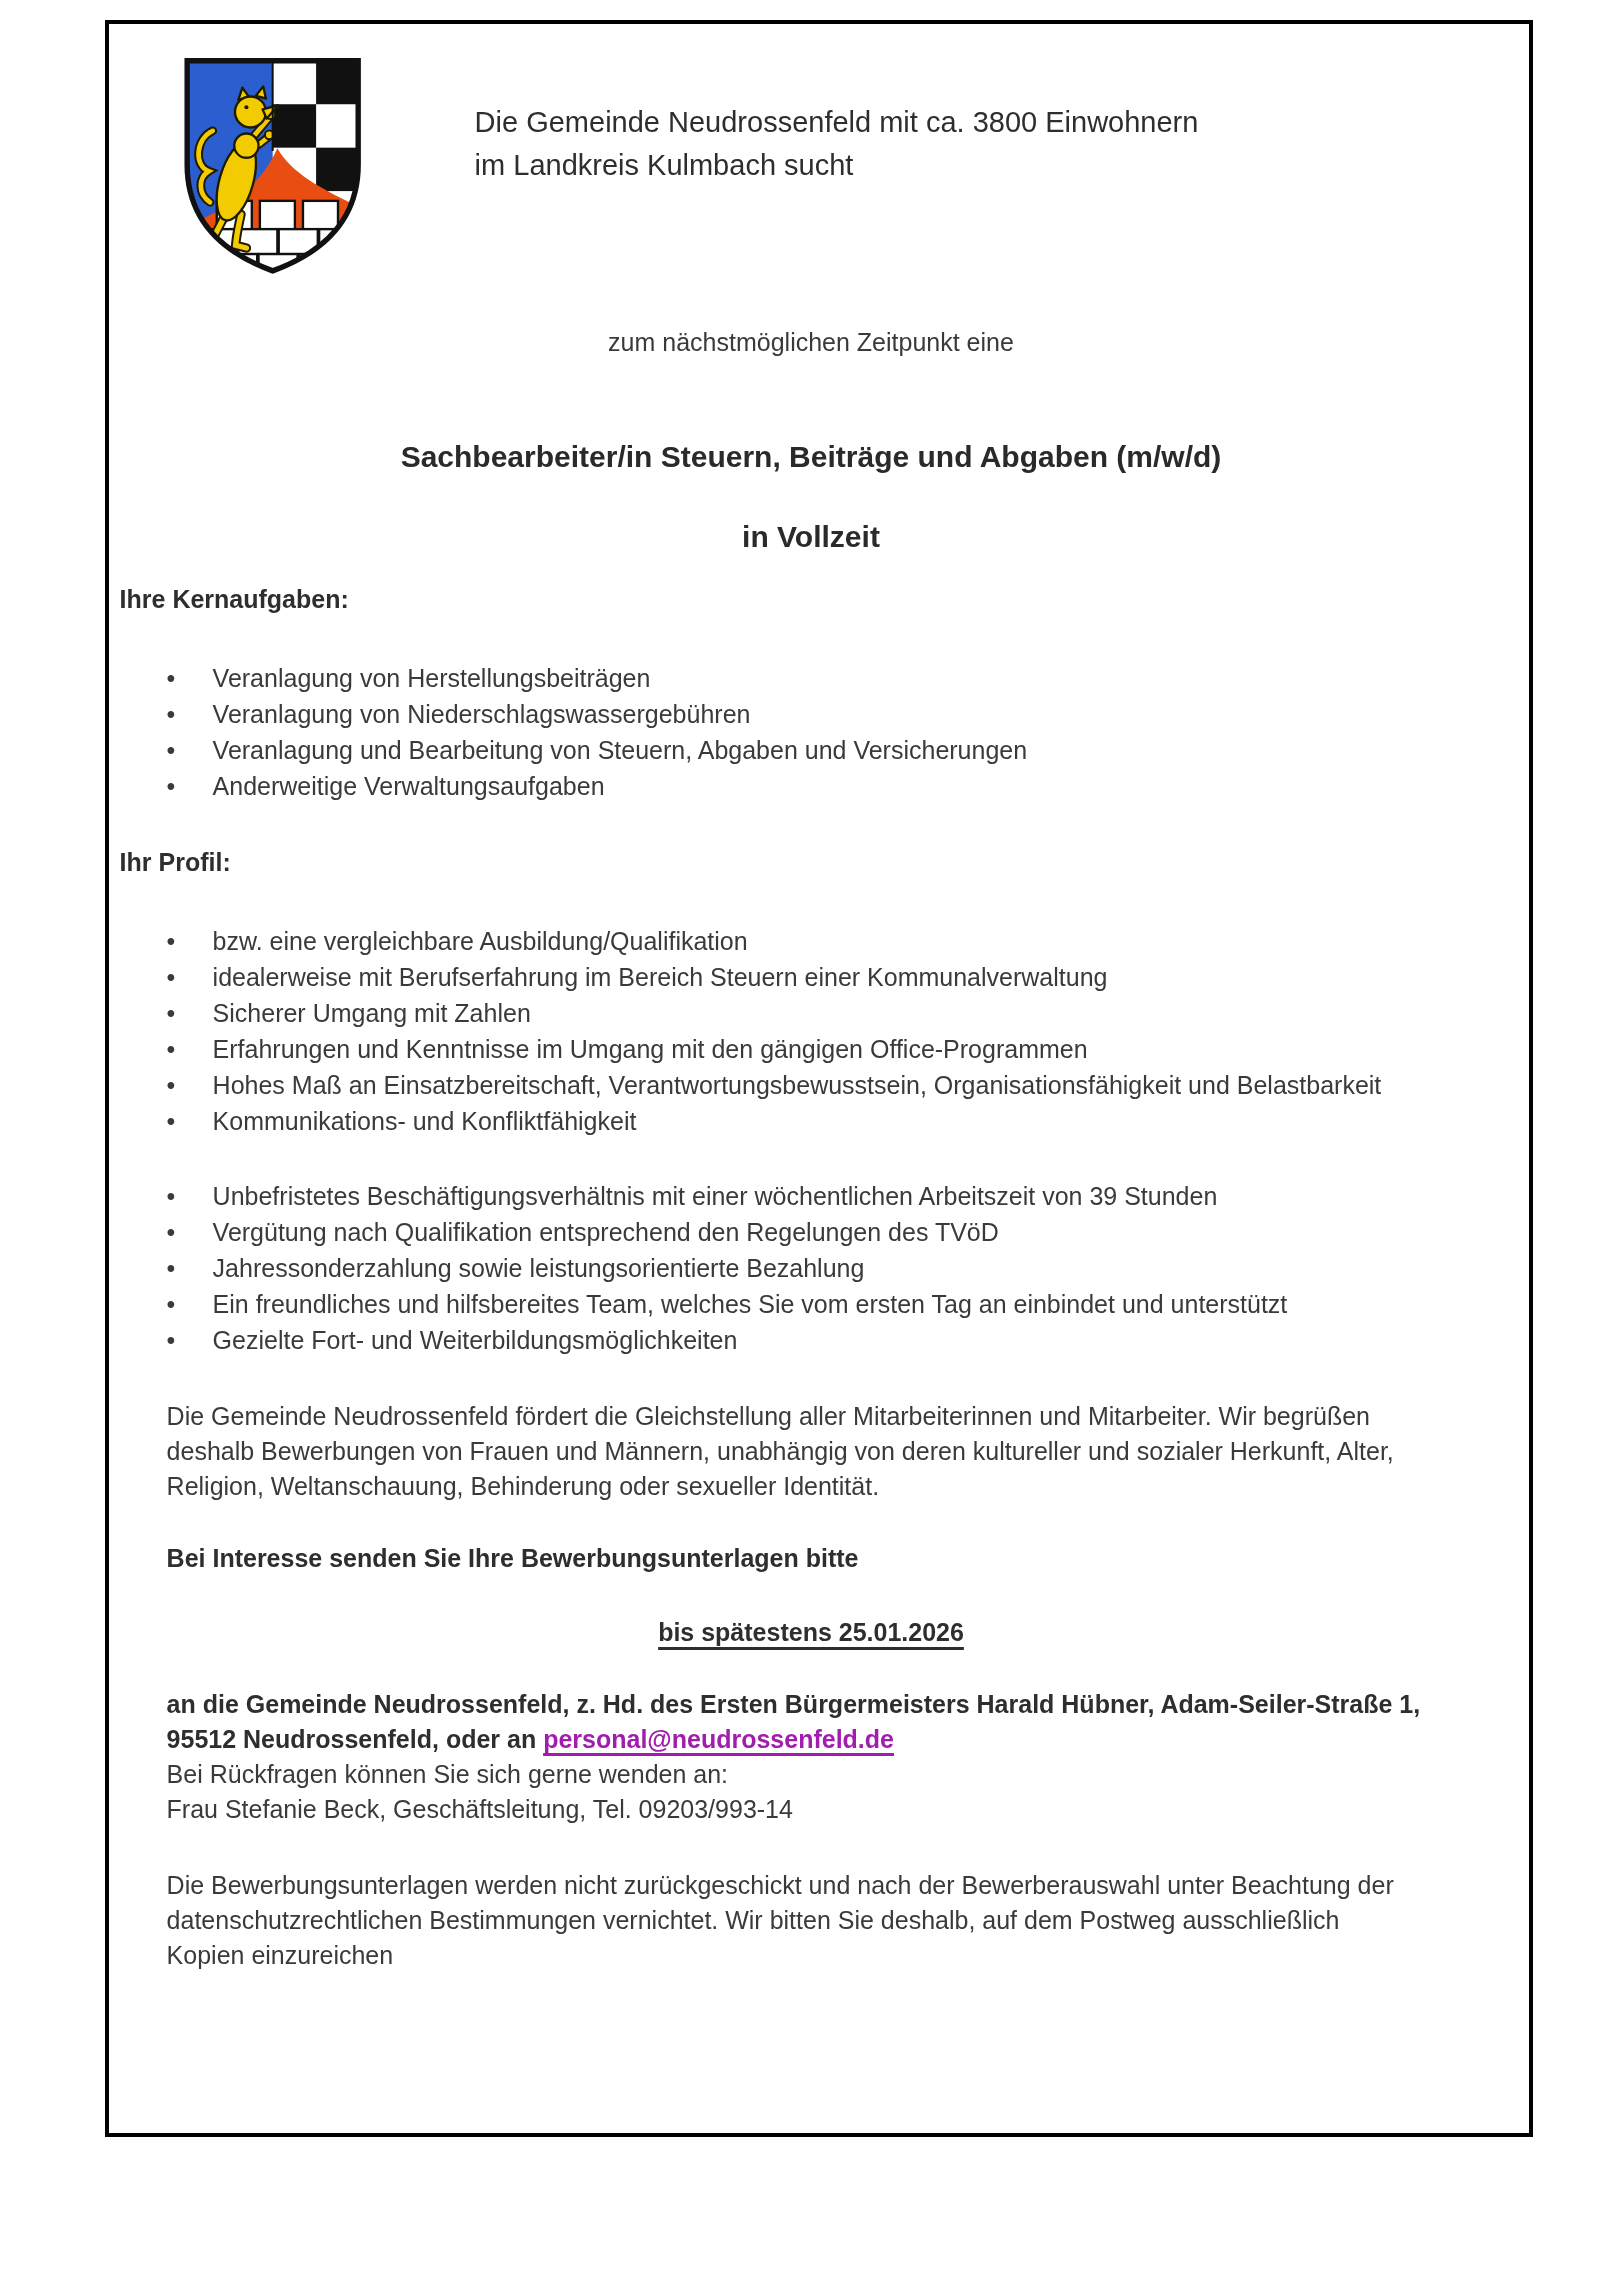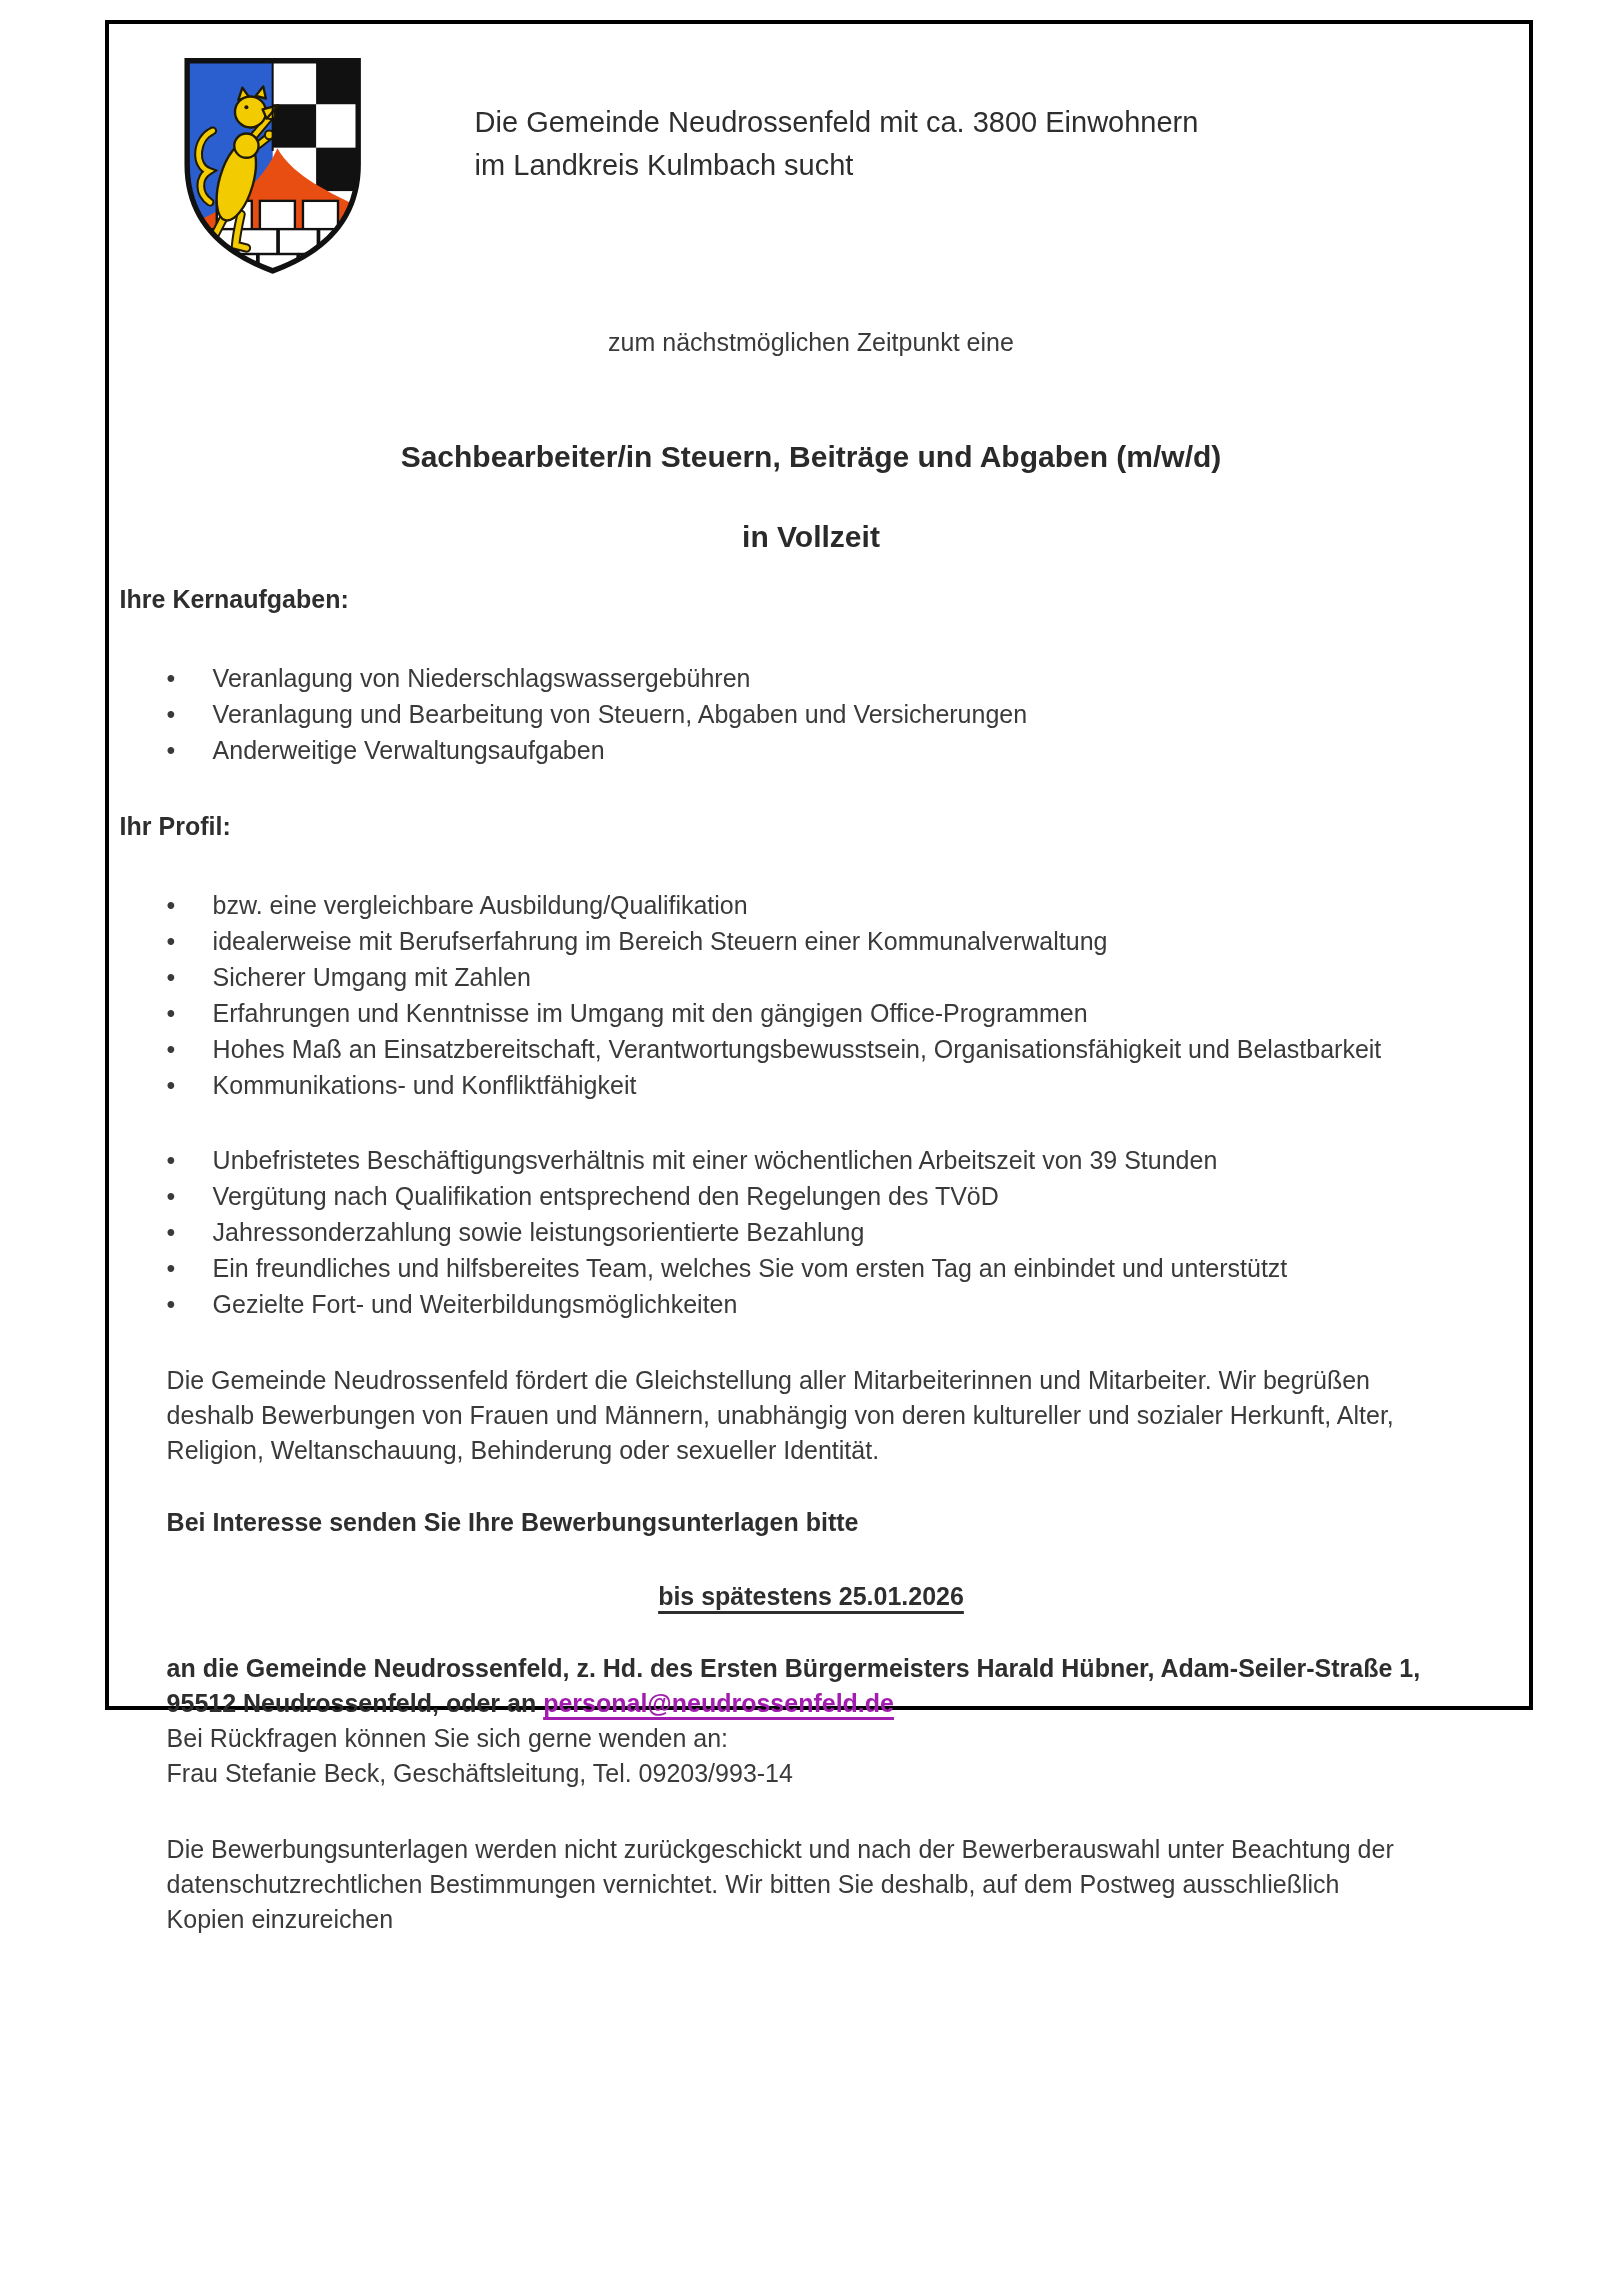--- a/index.html
+++ b/index.html
@@ -9,21 +9,21 @@
     height: 2281px;
     background: #ffffff;
     font-family: "Liberation Sans", sans-serif;
     color: #3a3a3a;
     overflow: hidden;
   }
   .page {
     position: relative;
     margin: 19.5px 0 0 105px;
     width: 1428px;
-    height: 1690px;
+    height: 2117px;
     border: 4.4px solid #000;
     box-sizing: border-box;
     padding: 0 26.6px 0 10.6px;
     font-size: 25px;
     line-height: 35px;
   }
   .header-row {
     display: flex;
     align-items: flex-start;
     margin: 26.6px 0 0 51px;
@@ -197,20 +197,21 @@
   </div>
 
   <div class="intro-line centered">zum nächstmöglichen Zeitpunkt eine</div>
 
   <div class="job-title centered">Sachbearbeiter/in Steuern, Beiträge und Abgaben (m/w/d)</div>
 
   <div class="employment-type centered">in Vollzeit</div>
 
   <div class="section-heading">Ihre Kernaufgaben:</div>
   <ul class="bullets">
+    <li><span>Veranlagung von Herstellungsbeiträgen</span></li>
     <li><span>Veranlagung von Niederschlagswassergebühren</span></li>
     <li><span>Veranlagung und Bearbeitung von Steuern, Abgaben und Versicherungen</span></li>
     <li><span>Anderweitige Verwaltungsaufgaben</span></li>
   </ul>
 
   <div class="section-heading mt-profile">Ihr Profil:</div>
   <ul class="bullets">
     <li>
       <span class="line">bzw. eine vergleichbare Ausbildung/Qualifikation</span>
     </li>

